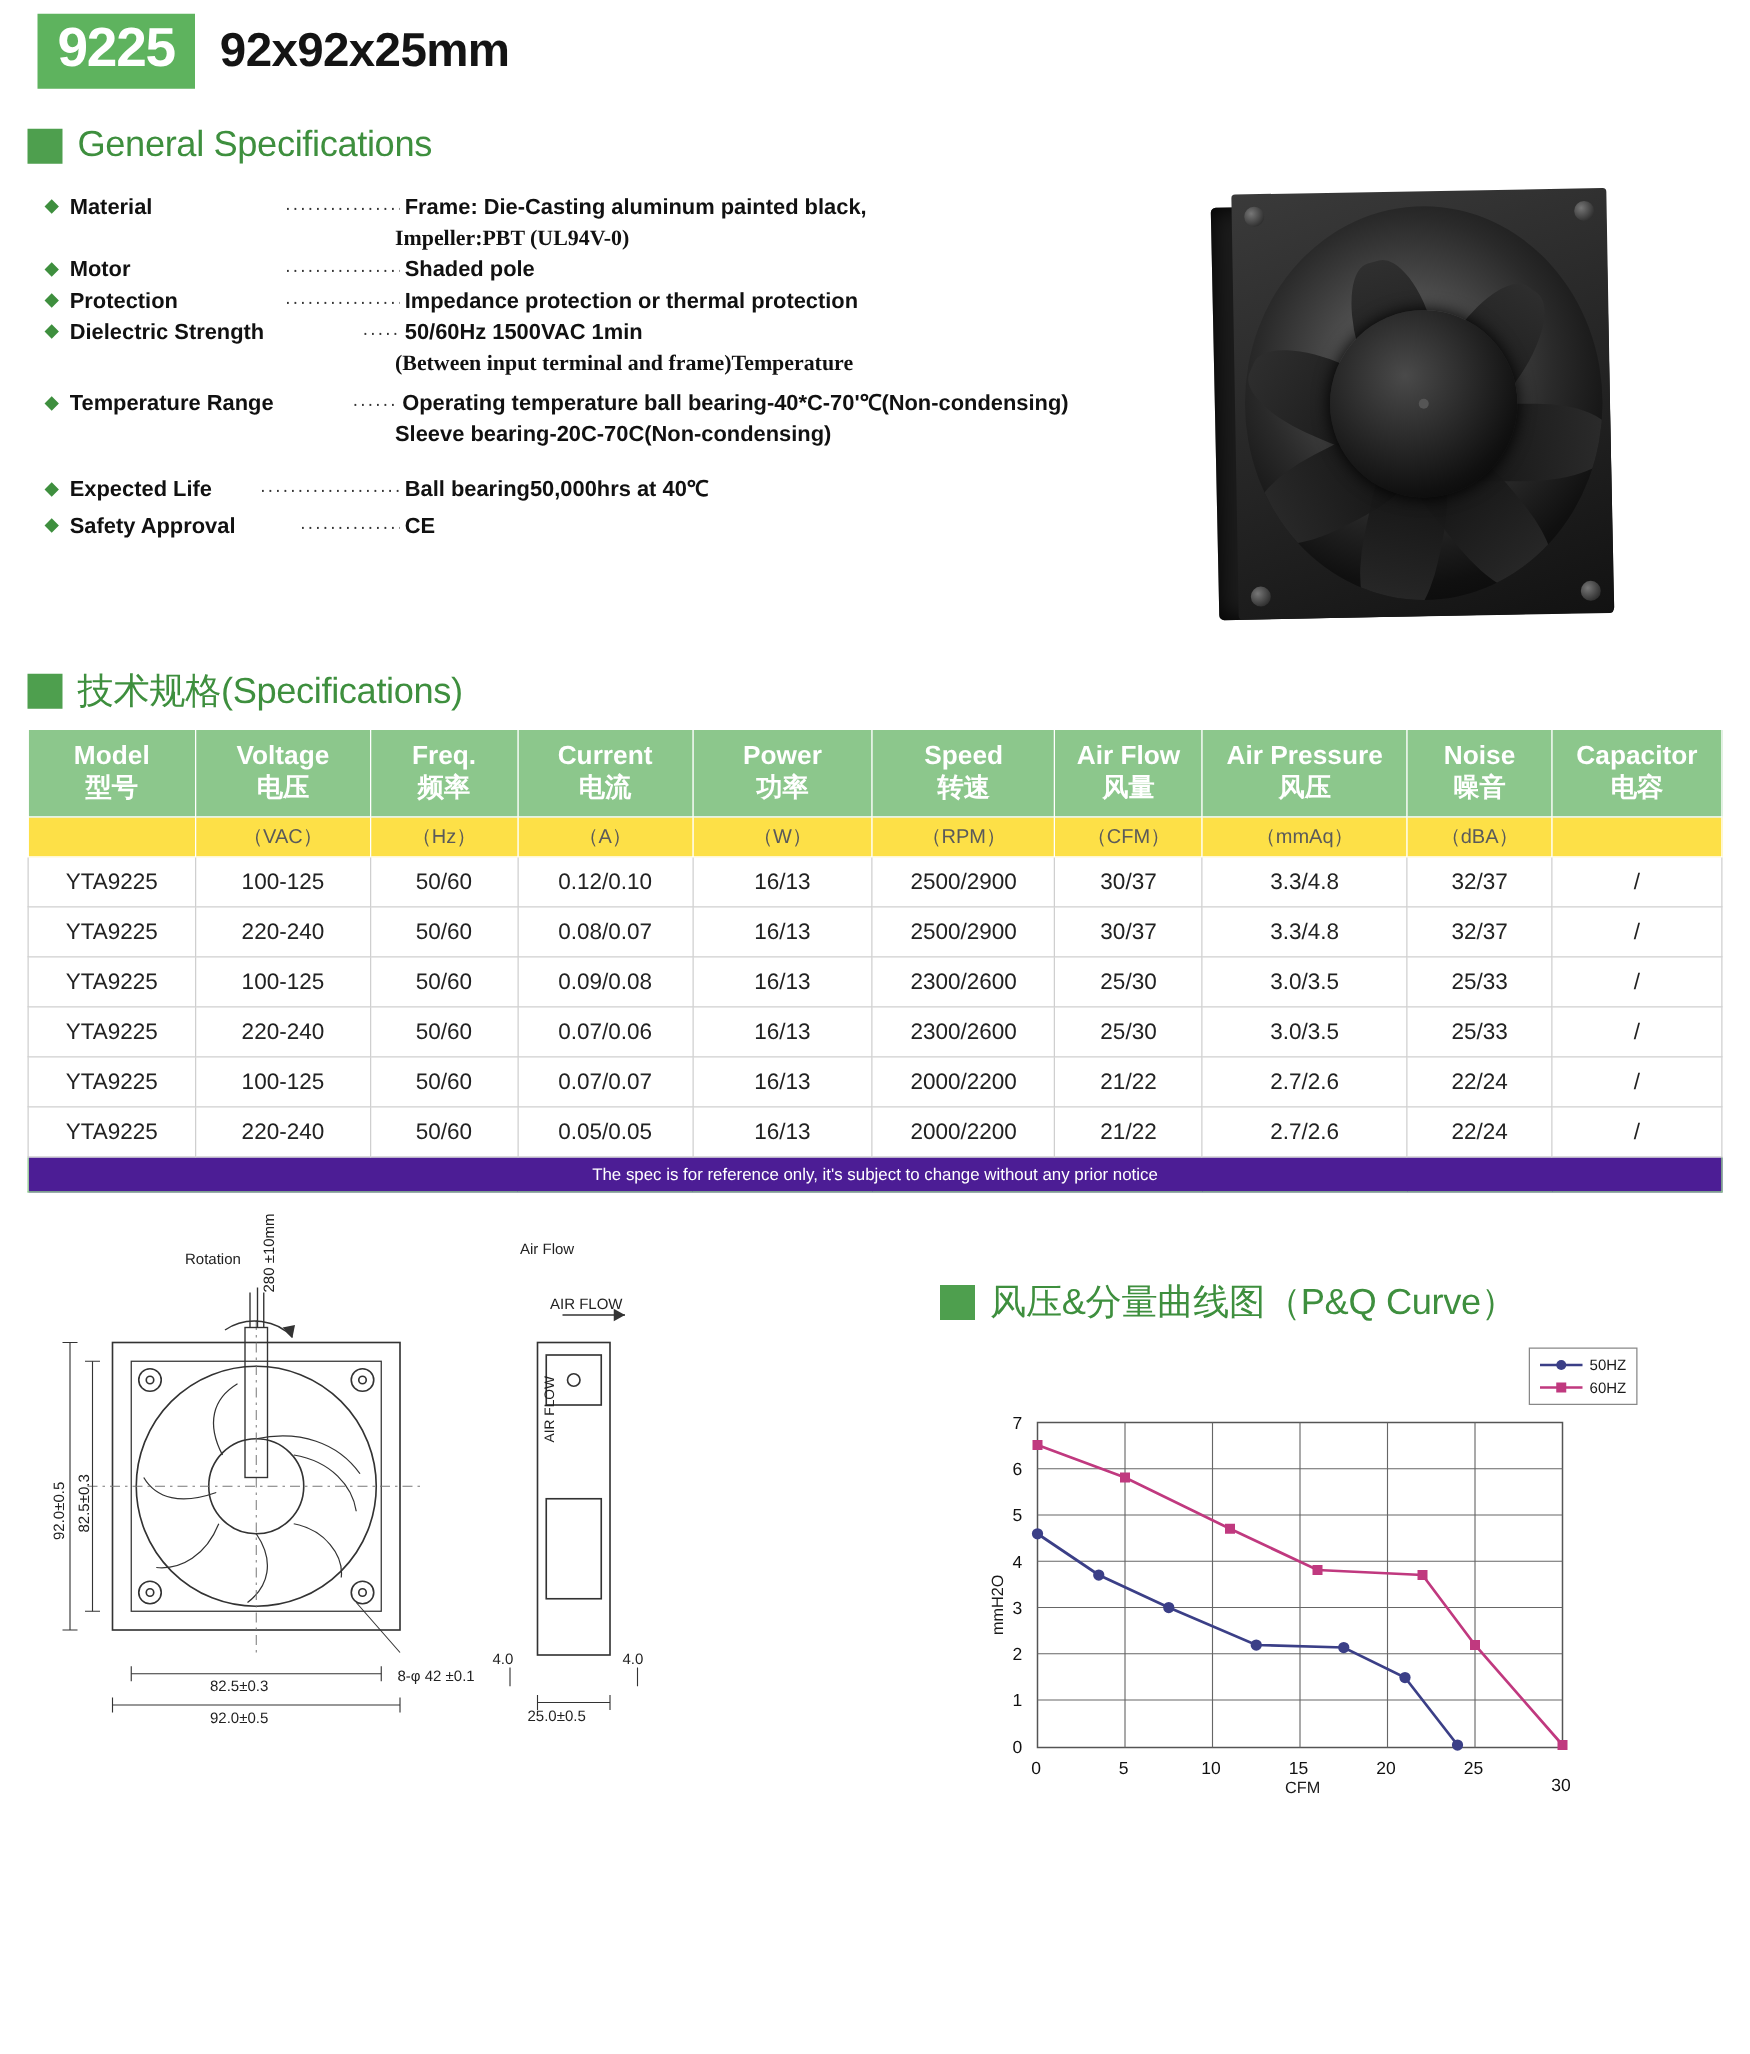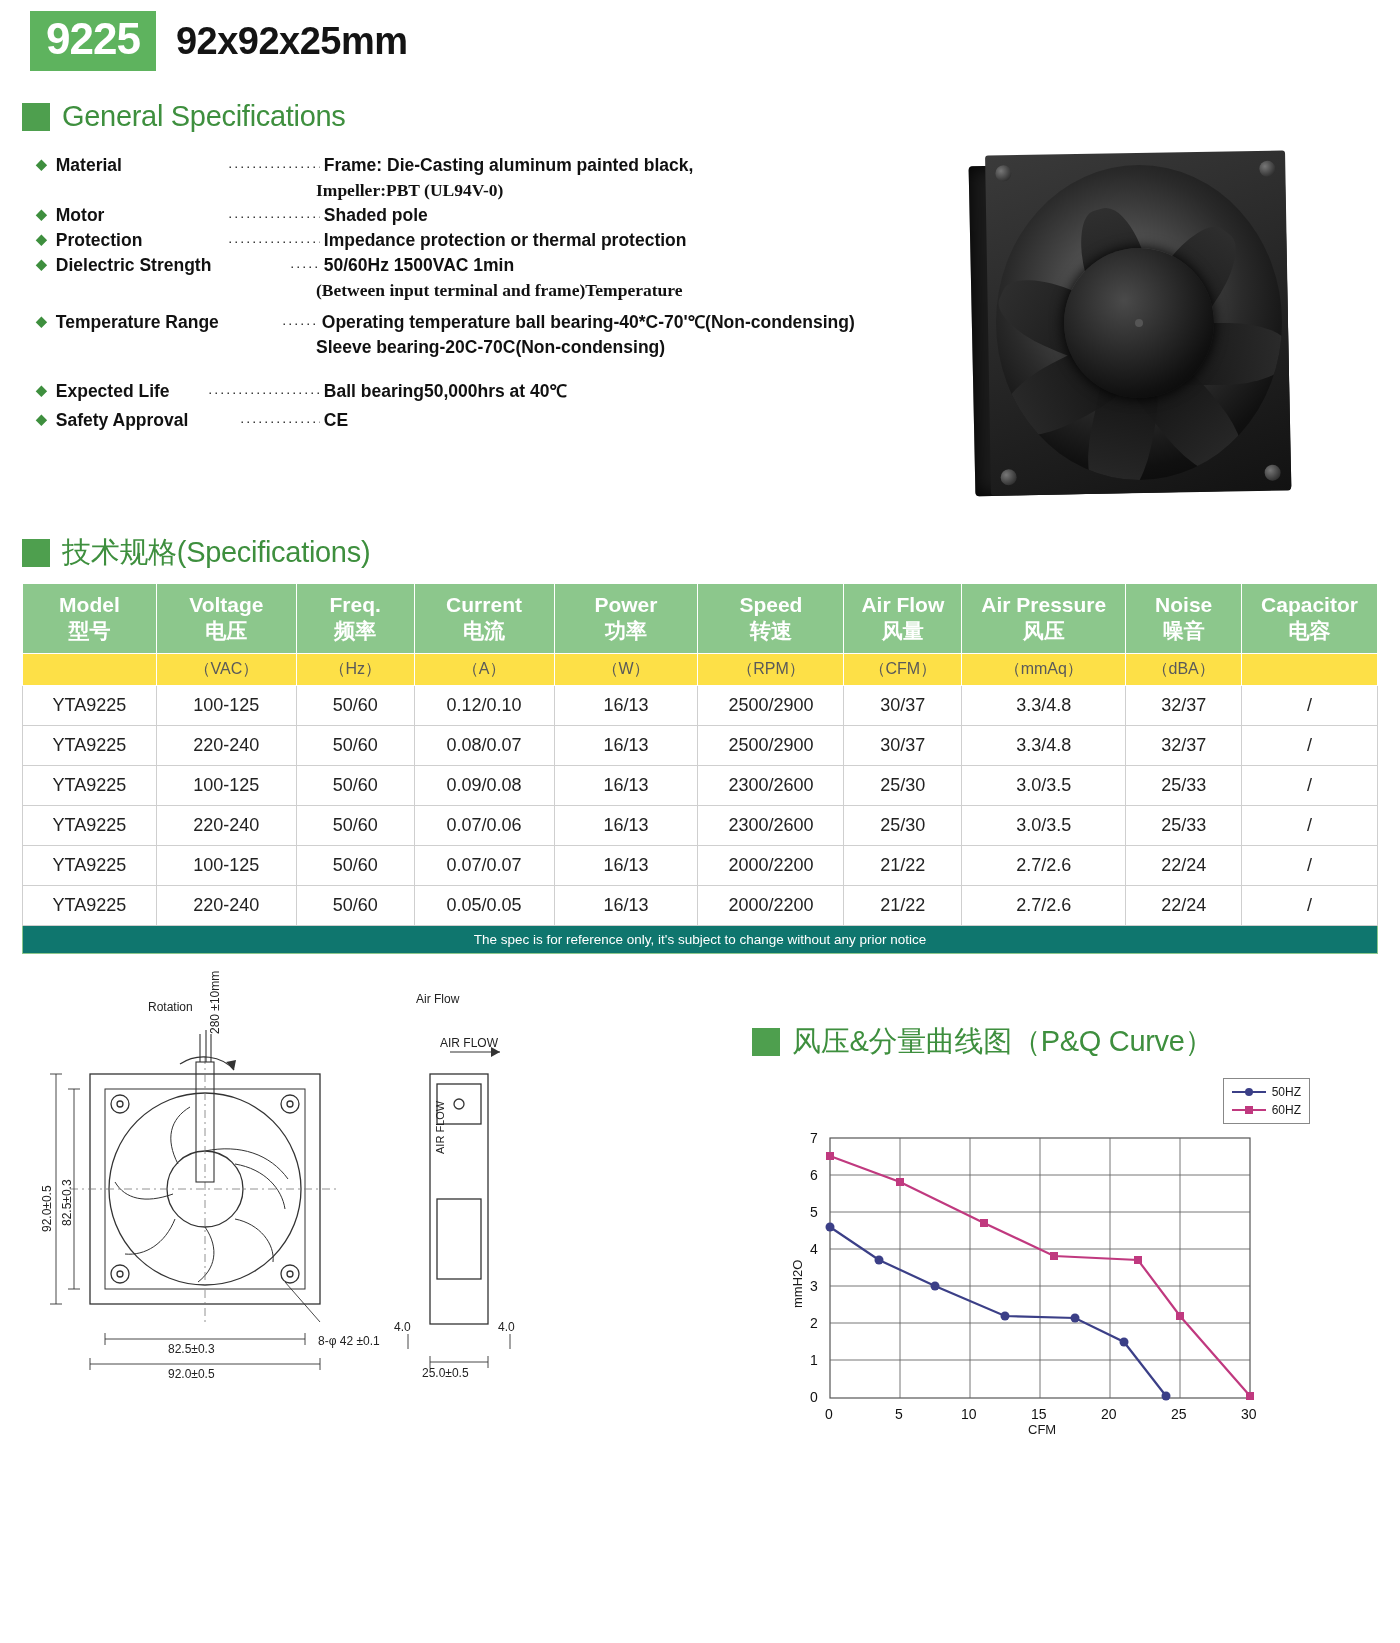--- a/index.html
+++ b/index.html
@@ -235,21 +235,21 @@
     padding: 5px 2px;
   }
   table.spec tbody td {
     background: #ffffff;
     border: 1px solid #cfcfcf;
     color: #222;
     font-size: 18px;
     padding: 9px 2px;
   }
   table.spec tr.note td {
-    background: #0f766e;
+    background: #4c1d95;
     color: #ffffff;
     font-size: 13.5px;
     padding: 6px 4px;
     border: 1px solid #8cc78c;
   }
 
   
   .bottom {
     display: flex;
     margin-top: 40px;
@@ -719,21 +719,21 @@
         <div class="tick" style="left:40px; top:237px;">2</div>
         <div class="tick" style="left:40px; top:274px;">1</div>
         <div class="tick" style="left:40px; top:311px;">0</div>
 
         <div class="tick" style="left:55px;  top:328px;">0</div>
         <div class="tick" style="left:125px; top:328px;">5</div>
         <div class="tick" style="left:191px; top:328px;">10</div>
         <div class="tick" style="left:261px; top:328px;">15</div>
         <div class="tick" style="left:331px; top:328px;">20</div>
         <div class="tick" style="left:401px; top:328px;">25</div>
-        <div class="tick" style="left:471px; top:328px;text-align:right;">30</div>
+        <div class="tick" style="left:471px; top:342px;text-align:right;">30</div>
 
         <div class="axis-label-y" style="left:20px; top:230px;">mmH2O</div>
         <div class="axis-label-x" style="left:258px; top:344px;">CFM</div>
       </div>
     </div>
 
   </div>
 </div>
 
 </body></html>

